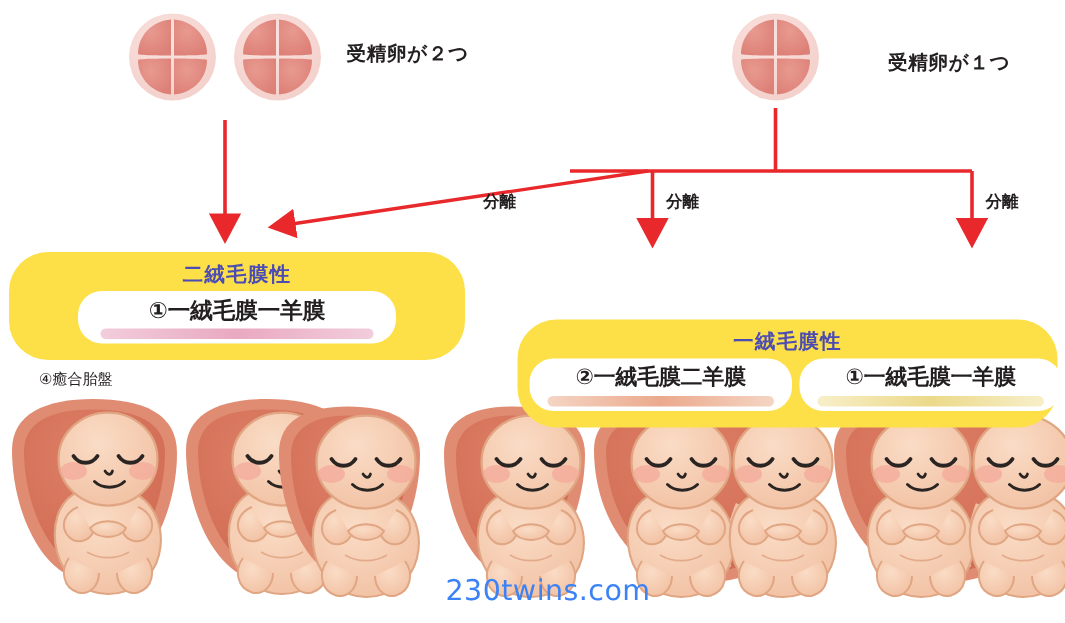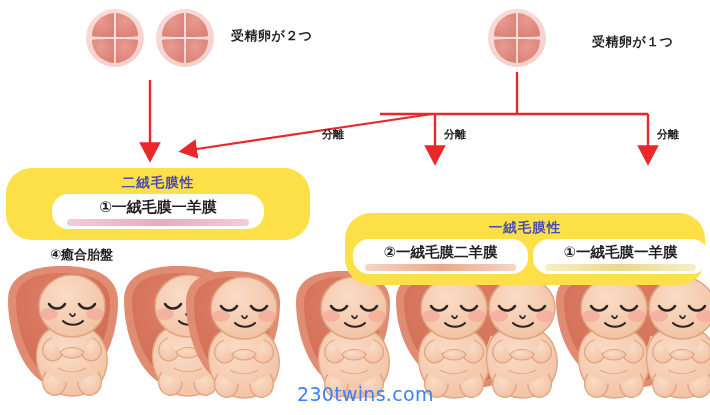--- a/index.html
+++ b/index.html
@@ -36,21 +36,21 @@
   .pill .ptext{
     position:relative;z-index:2;font-size:15px;font-weight:700;color:#231f20;
     letter-spacing:0px;white-space:nowrap;line-height:24px;padding-top:1px;
   }
   .pillunder{
     position:absolute;left:7%;right:7%;bottom:3px;height:7px;border-radius:4px;
     z-index:1;
   }
 
   .fusedlabel{
-    font-size:13px;font-weight:700;color:#231f20;white-space:nowrap;margin-left:24px;
+    font-size:10px;font-weight:400;color:#231f20;white-space:nowrap;
   }
   .watermark{
     font-size:19px;color:#3b82f6;letter-spacing:.3px;white-space:nowrap;
     font-family:"DejaVu Sans","Liberation Sans",sans-serif;
   }
 </style>
 </head>
 <body>
 
 <div class="stage">

